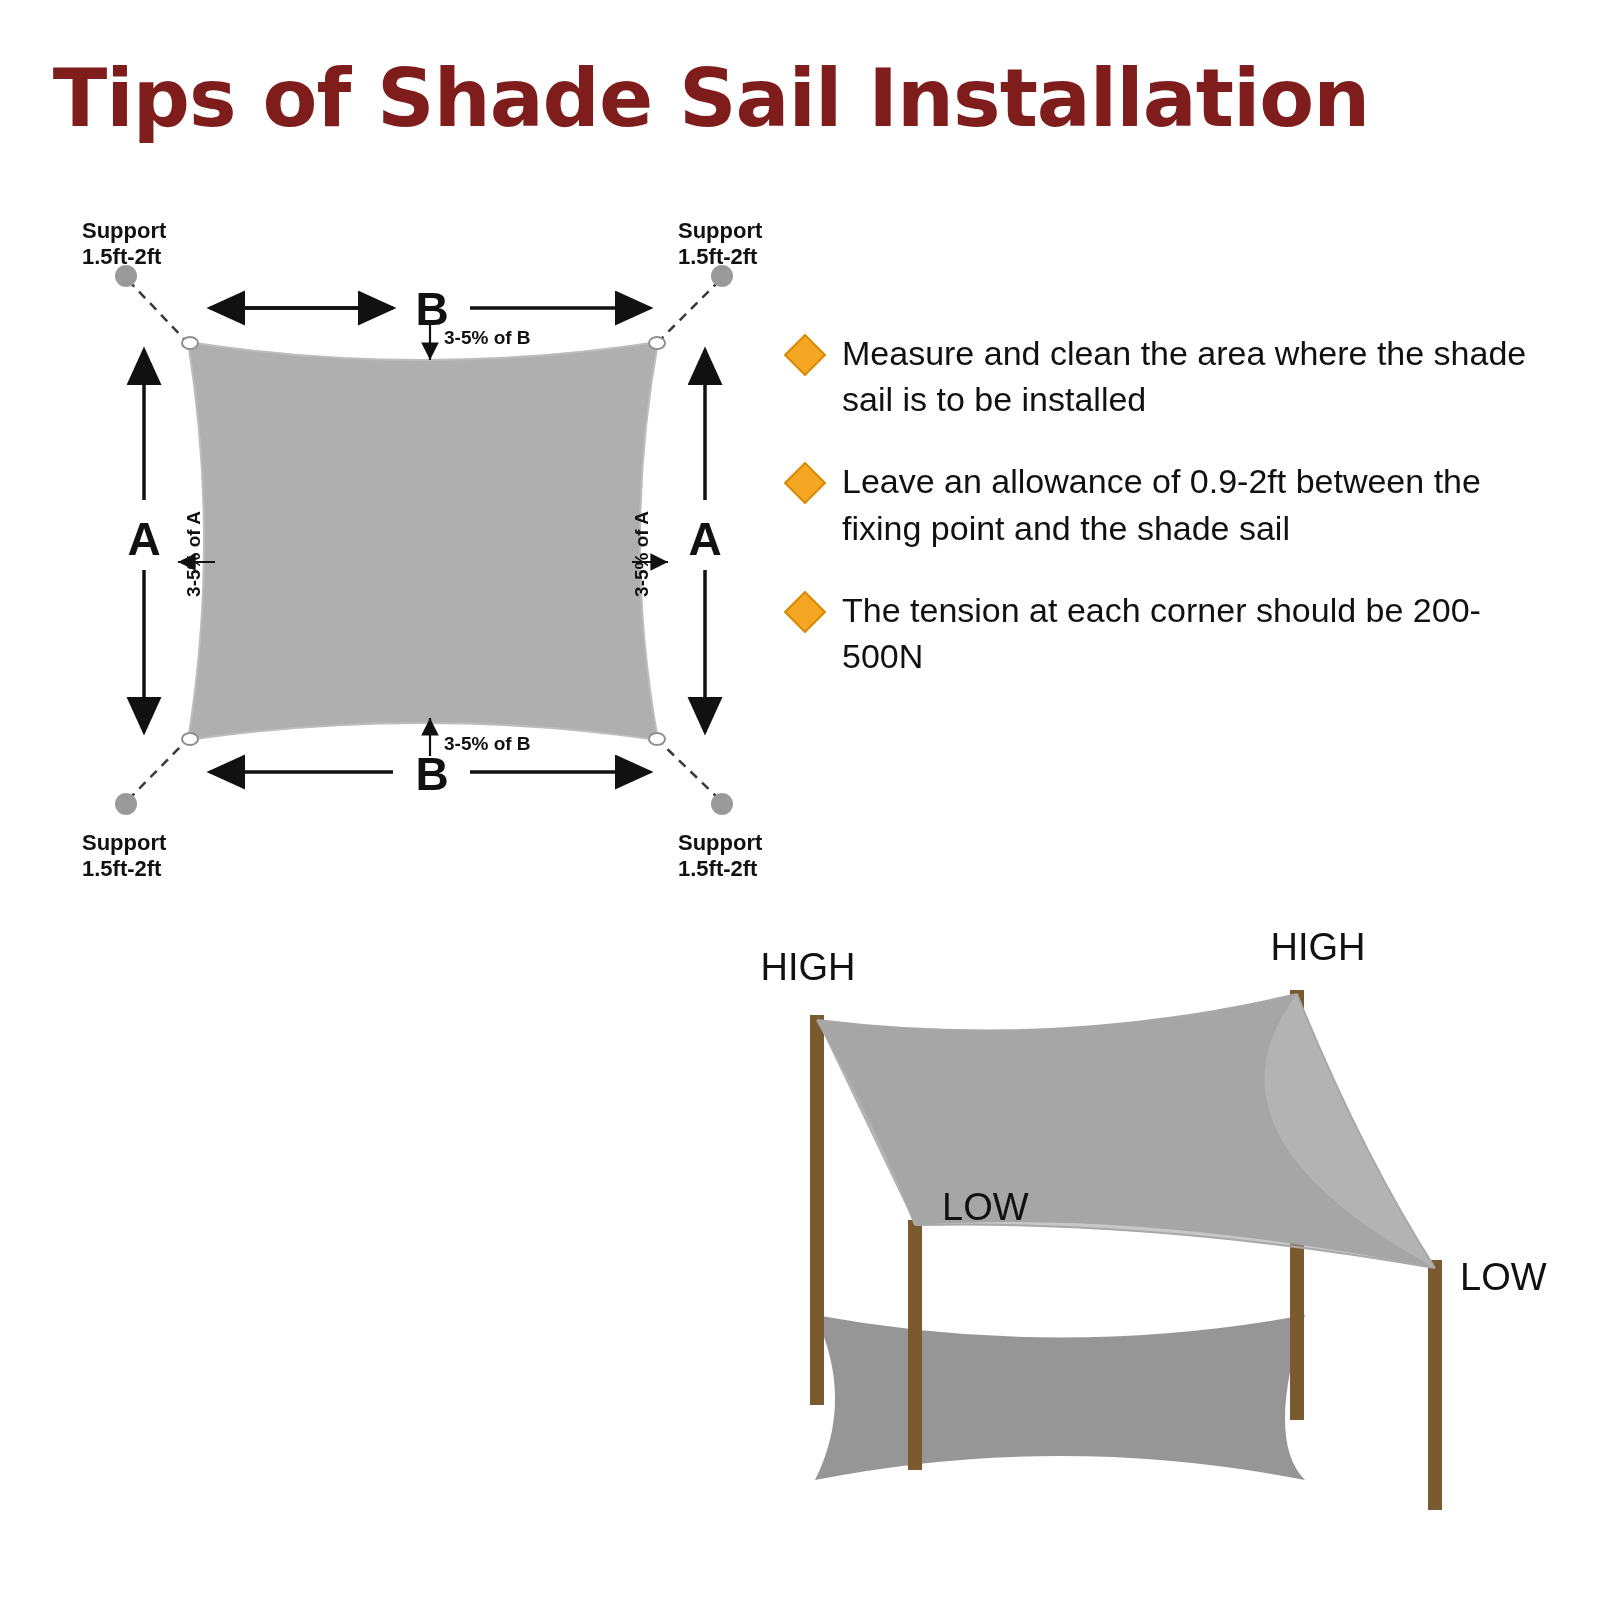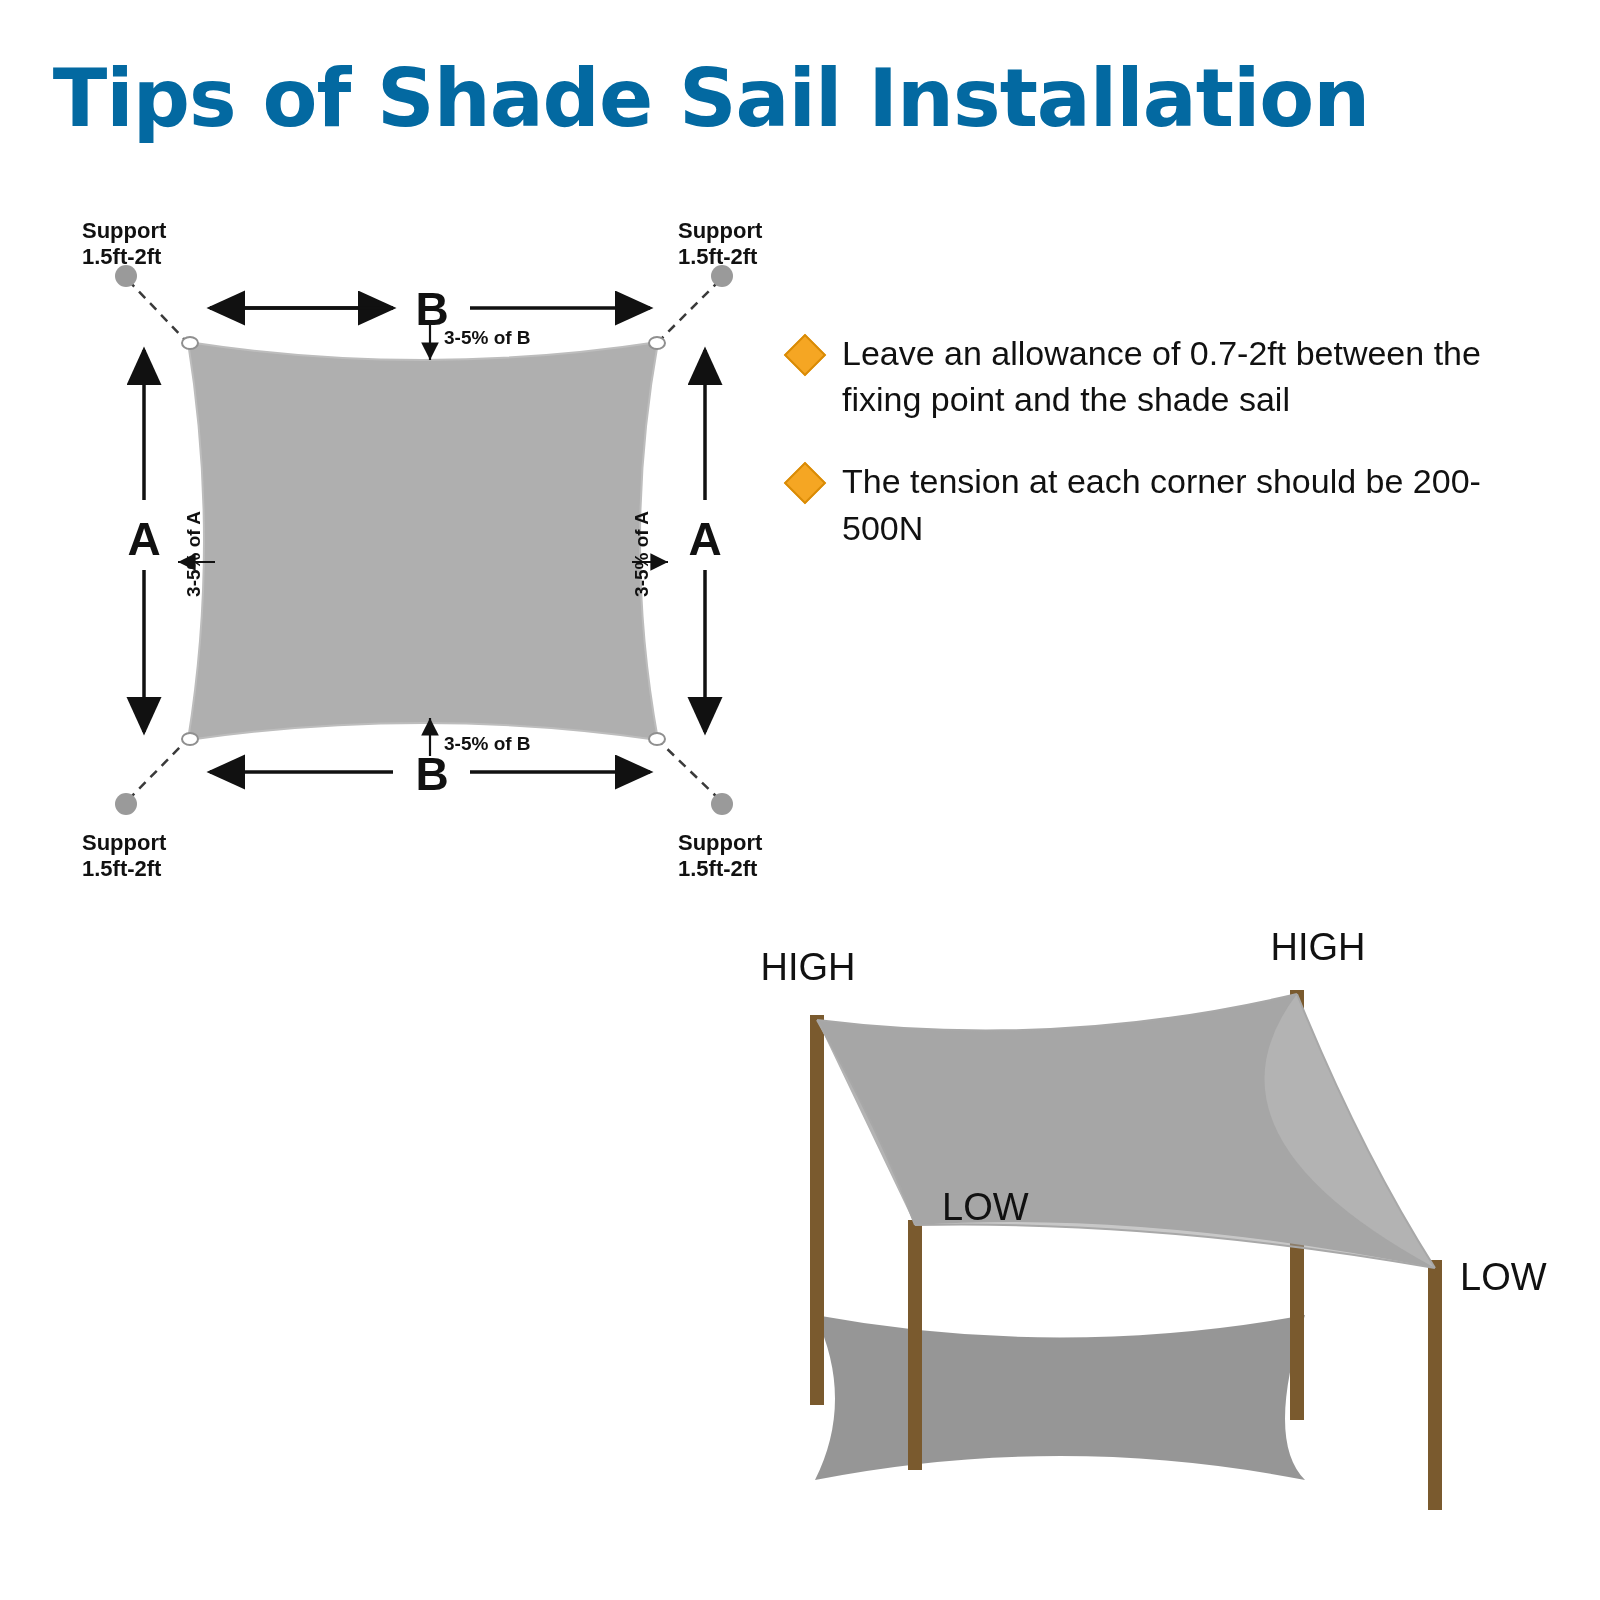--- a/index.html
+++ b/index.html
@@ -14,21 +14,21 @@
   .page{position:relative;width:1600px;height:1600px;}
 
   .title{
     position:absolute;
     top:52px;left:0;width:1422px;
     text-align:center;
     font-family:"DejaVu Sans", sans-serif;
     font-weight:bold;
     font-size:80px;
     letter-spacing:-1px;
-    color:#0369a1;
+    color:#7f1d1d;
   }
 
   
   .diagram-top{
     position:absolute;
     left:60px; top:210px;
     width:720px; height:700px;
   }
   .diagram-bottom{
     position:absolute;
@@ -182,21 +182,25 @@
         <line x1="572" y1="352" x2="608" y2="352" marker-end="url(#ahs)"></line>
       </g>
       <text transform="translate(588,344) rotate(-90)" font-size="19" font-weight="700" fill="#111" text-anchor="middle">3-5% of A</text>
 
     </svg>
   </div>
 
   <div class="bullets-right">
     <div class="bullet">
       <span class="diamond"></span>
-      <span class="btext">Leave an allowance of 0.7-2ft between the fixing point and the shade sail</span>
+      <span class="btext">Measure and clean the area where the shade sail is to be installed</span>
+    </div>
+    <div class="bullet">
+      <span class="diamond"></span>
+      <span class="btext">Leave an allowance of 0.9-2ft between the fixing point and the shade sail</span>
     </div>
     <div class="bullet">
       <span class="diamond"></span>
       <span class="btext">The tension at each corner should be 200-500N</span>
     </div>
   </div>
 
 
   <div class="diagram-bottom">
     <svg width="820" height="620" viewBox="0 0 820 620">

